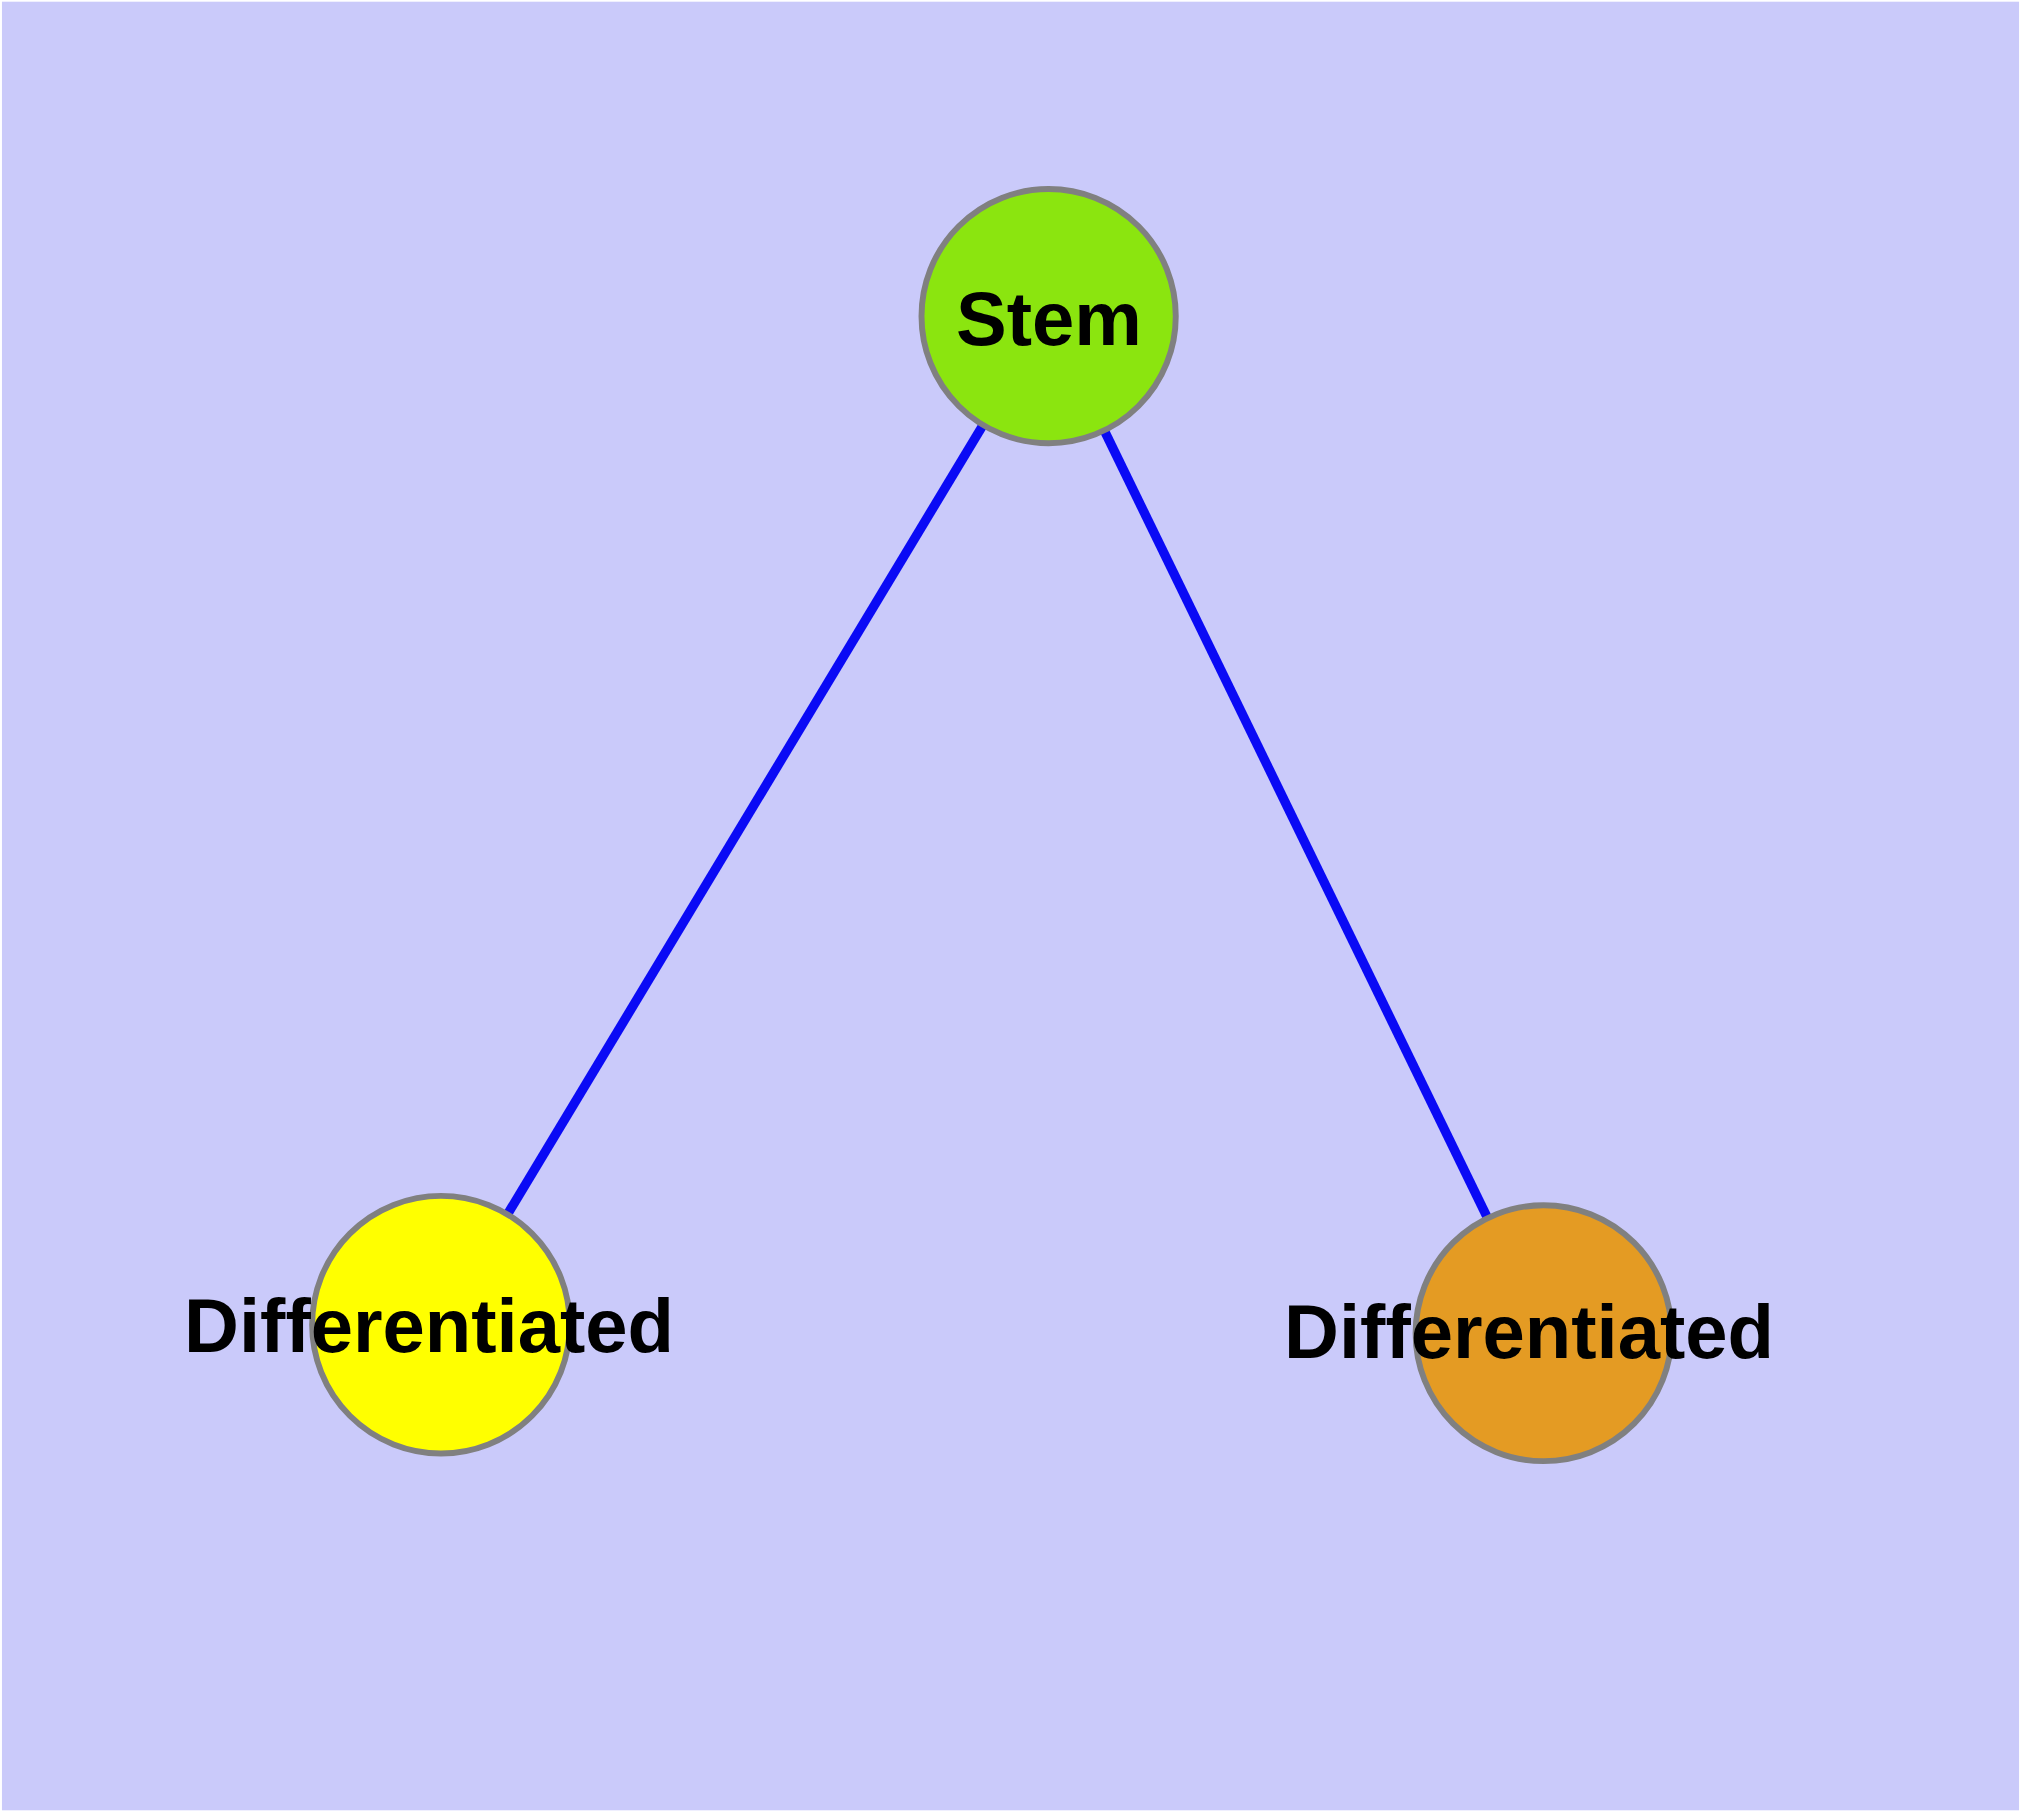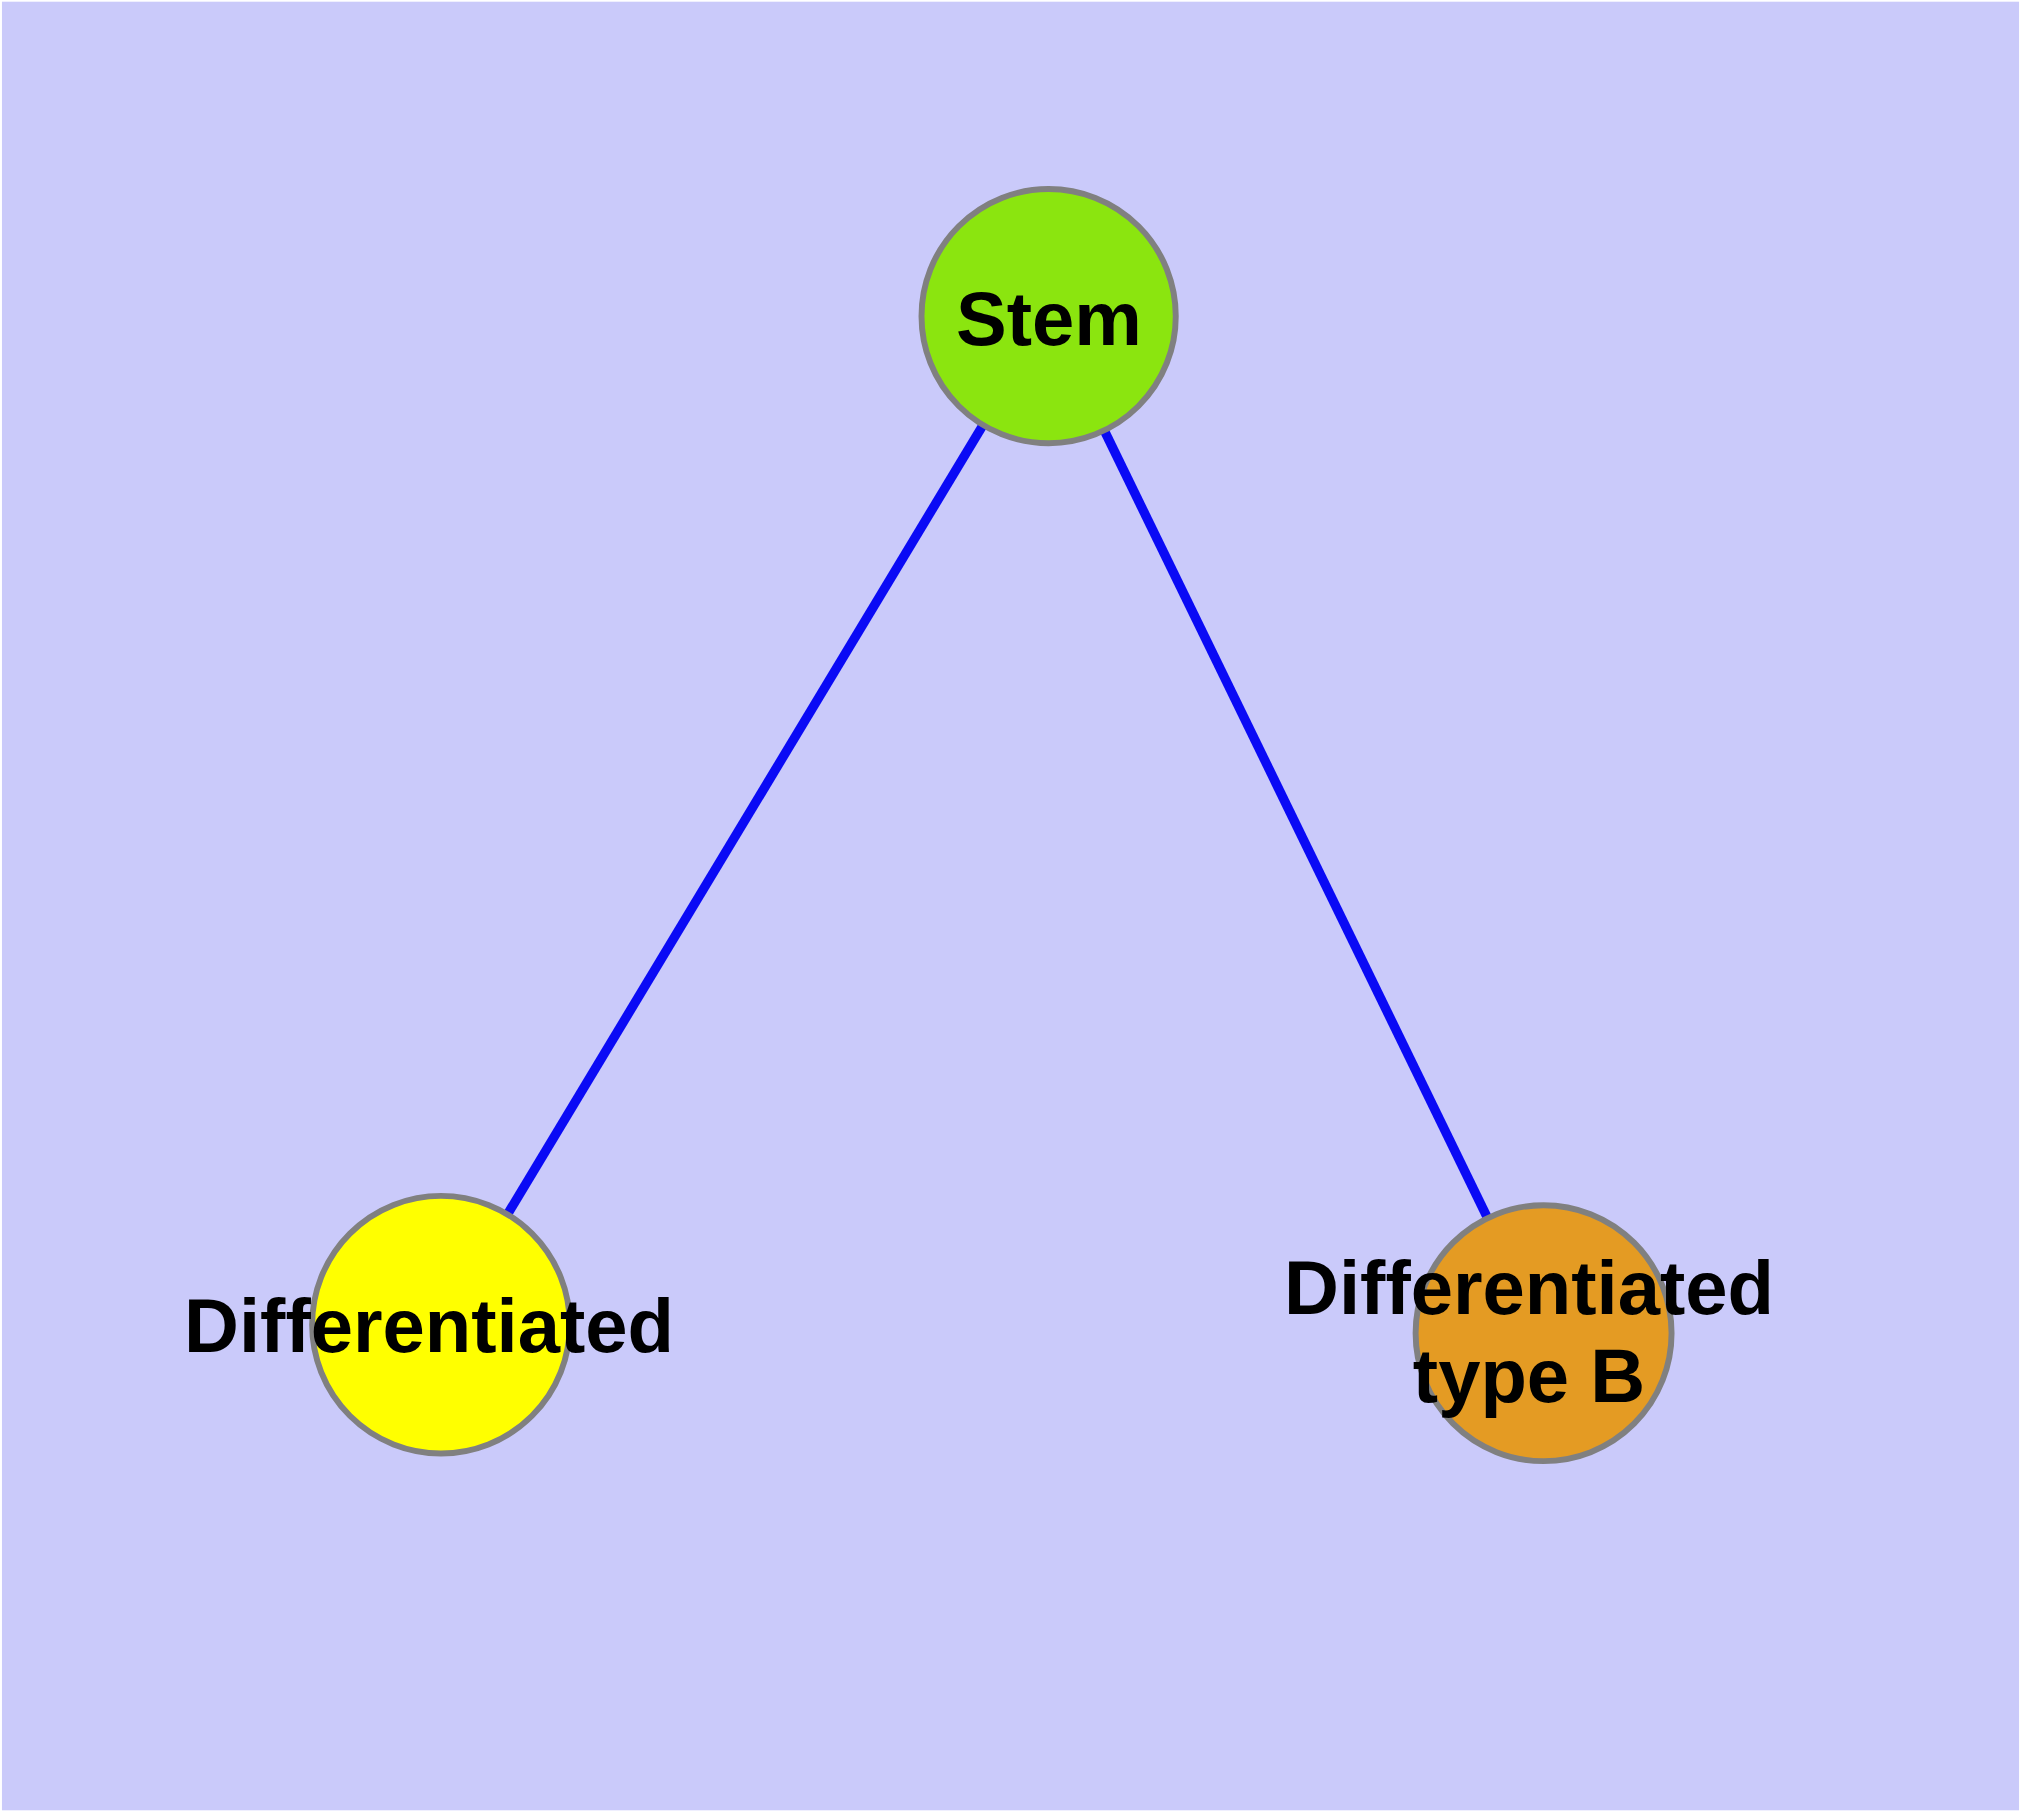--- a/index.html
+++ b/index.html
@@ -71,17 +71,16 @@
   <div class="node-label" style="left:1049px; top:319px;">
     <span class="line">Stem</span>
   </div>
 
   <div class="node-label" style="left:429px; top:1326px;">
     <span class="line">Differentiated</span>
   </div>
 
   <div class="node-label" style="left:1529px; top:1332px;">
     <span class="line">Differentiated</span>
-    <span class="line">type B</span>
   </div>
 
 </div>
 
 
 </body></html>

